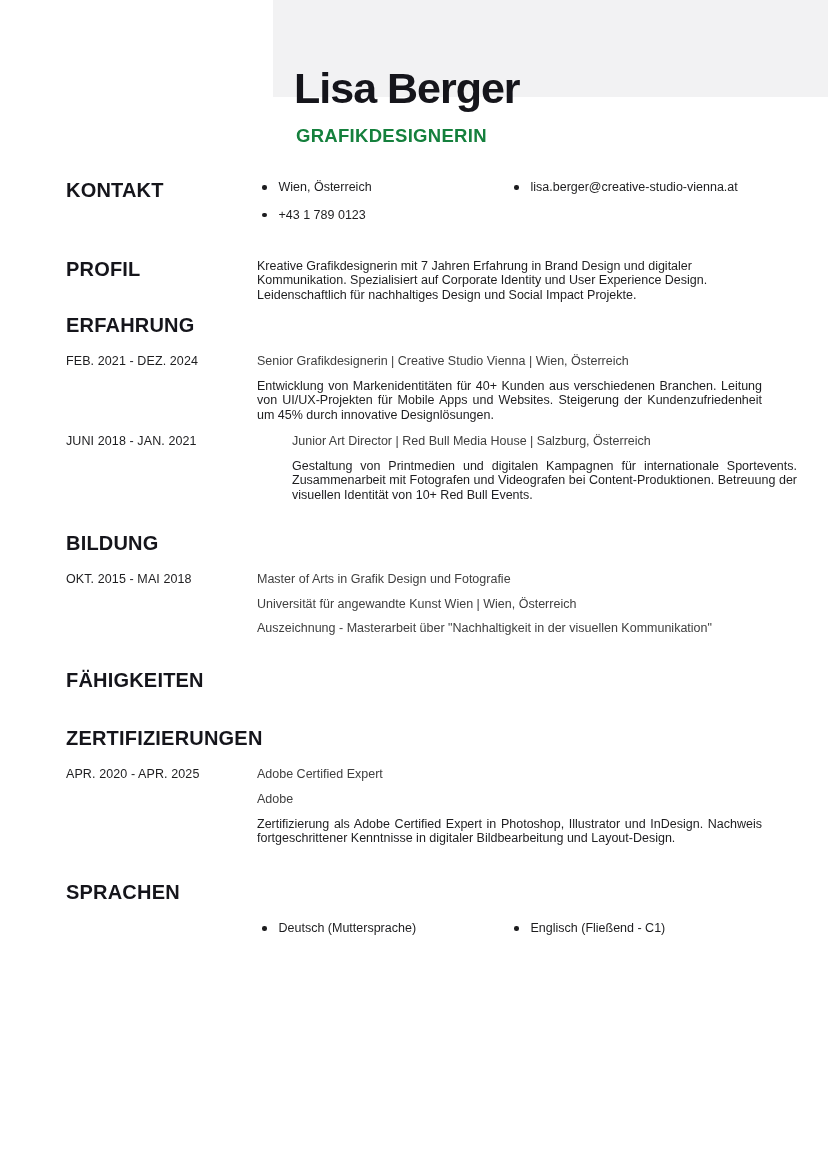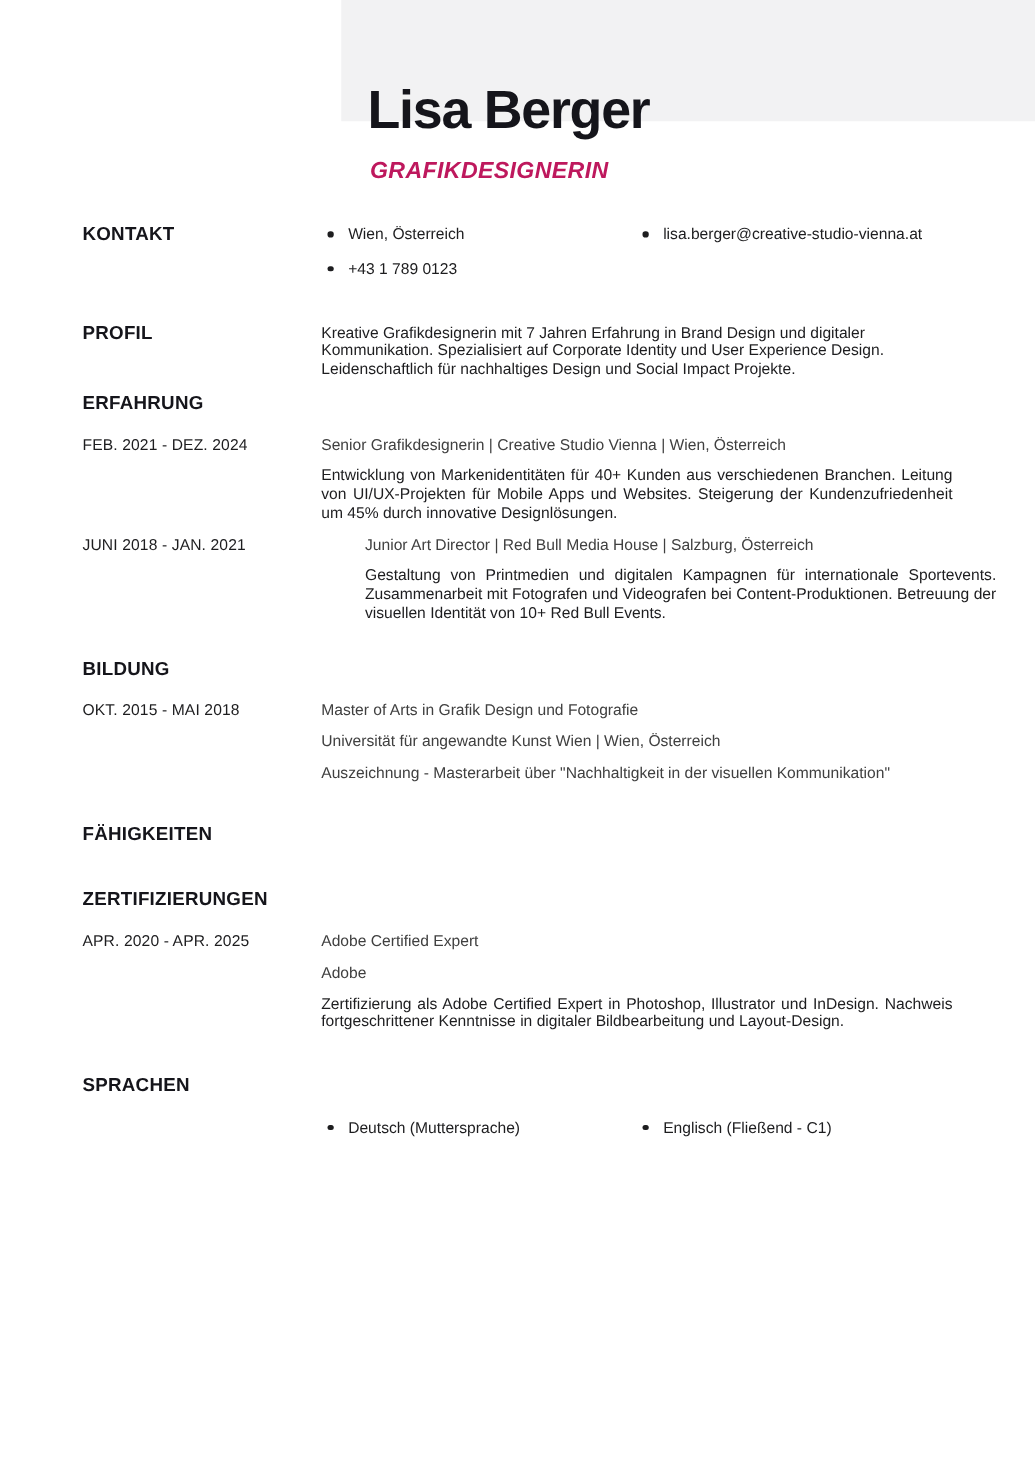--- a/index.html
+++ b/index.html
@@ -30,33 +30,32 @@
     line-height: 1.15;
     color: #15151b;
     white-space: nowrap;
   }
   .job-title {
     position: absolute;
     left: 296px; top: 125px;
     font-size: 18.5px;
     font-weight: 700;
     letter-spacing: 0.3px;
-    color: #be185d;
+    color: #15803d;
     white-space: nowrap;
-    font-style: italic;
   }
 
   
   .main { padding: 0 66px; }
   .section { display: flex; align-items: flex-start; }
   .col-left { width: 191px; flex: 0 0 191px; }
   .col-right { width: 505px; flex: 0 0 505px; }
 
   .sec-heading {
-    font-size: 15px;
+    font-size: 20px;
     font-weight: 700;
     letter-spacing: 0.2px;
     color: #15151b;
     line-height: 1.05;
   }
 
   .body-text {
     font-size: 12.5px;
     line-height: 1.18;
     color: #1d1d1f;

